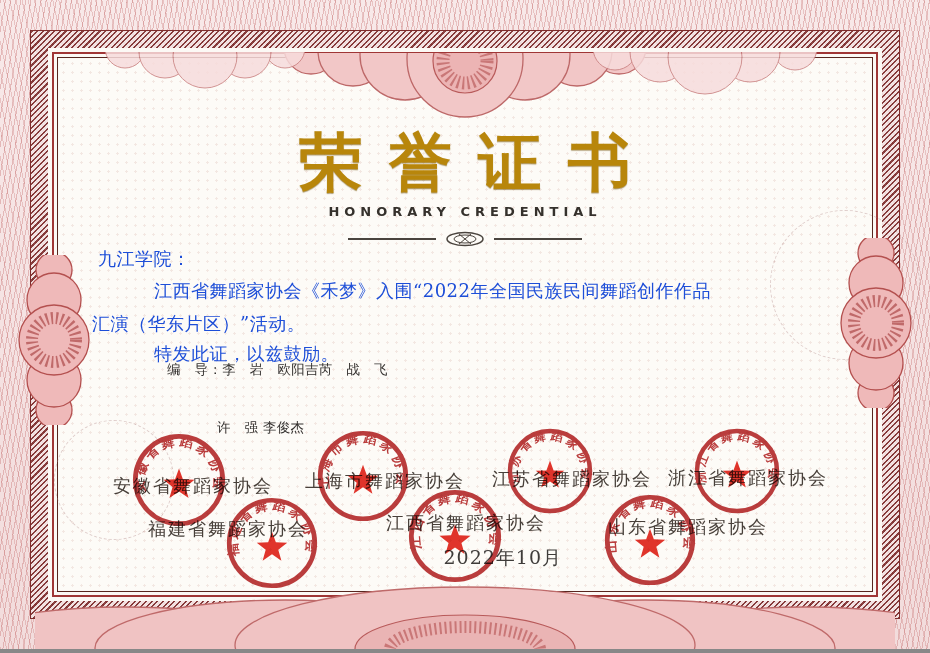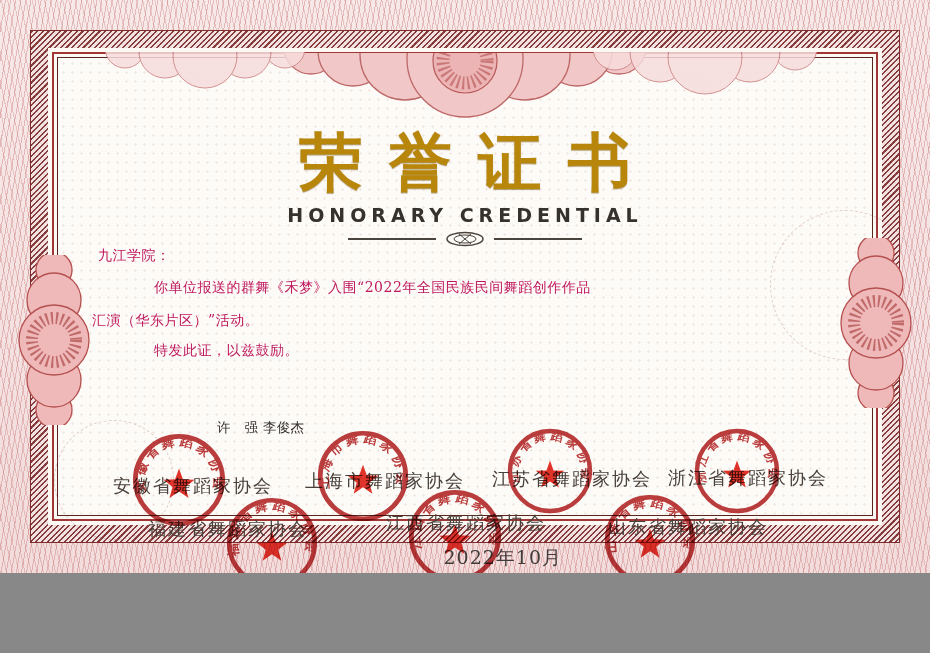--- a/index.html
+++ b/index.html
@@ -1,18 +1,18 @@
 <!DOCTYPE html>
 <html><head>
 <meta charset="utf-8">
 <style>
   * { margin:0; padding:0; box-sizing:border-box; }
   html,body { background:#888; }
   .cert {
-    position:relative; width:930px; height:573px; margin:0 auto;
+    position:relative; width:930px; height:649px; margin:0 auto;
     background:#f6ecec; overflow:hidden;
     font-family:"DejaVu Serif","Liberation Serif",serif;
   }
   
   .edge-guilloche {
     position:absolute; inset:0;
     background:
       repeating-linear-gradient(100deg, rgba(197,108,108,.38) 0 1px, rgba(255,255,255,0) 1px 5px),
       repeating-linear-gradient(78deg, rgba(197,108,108,.30) 0 1px, rgba(255,255,255,0) 1px 6px),
       linear-gradient(#f8e9e9,#f2dcdc);
@@ -42,26 +42,26 @@
   .title {
     position:absolute; top:120px; left:0; width:100%; text-align:center;
     font-family:"DejaVu Sans","Liberation Sans",sans-serif;
     font-size:63px; font-weight:bold; color:#b8860b;
     letter-spacing:.42em; padding-left:.42em;
     text-shadow:0 1px 1px rgba(110,78,8,.55);
   }
   .subtitle {
     position:absolute; top:204px; left:0; width:100%; text-align:center;
     font-family:"DejaVu Sans","Liberation Sans",sans-serif;
-    font-size:19px; font-weight:bold; color:#35312c; letter-spacing:5px;
+    font-size:13px; font-weight:bold; color:#35312c; letter-spacing:5px;
   }
   .divider { position:absolute; top:231px; left:50%; transform:translateX(-50%);
     display:flex; align-items:center; gap:8px; }
   .dline { display:block; width:88px; height:2px; background:#4a443e; }
-  .body-text { position:absolute; font-size:14px; color:#be185d; letter-spacing:.5px; }
+  .body-text { position:absolute; font-size:18px; color:#1d4ed8; letter-spacing:.5px; }
   .recipient { left:98px;  top:247px; }
   .bline1    { left:154px; top:279px; }
   .bline2    { left:92px;  top:312px; }
   .bline3    { left:154px; top:342px; }
   .credit { position:absolute; font-size:13.5px; color:#353230; letter-spacing:.3px; white-space:nowrap; }
   .credit1 { left:167px; top:361px; }
   .credit2 { left:151px; top:380px; }
   .credit3 { left:217px; top:400px; }
   .credit4 { left:217px; top:419px;text-align:right; }
   .assoc {
@@ -178,24 +178,25 @@
       <svg width="42" height="16" viewBox="0 0 42 16">
         <ellipse cx="21" cy="8" rx="18" ry="6.5" fill="none" stroke="#4a443e" stroke-width="1.5"></ellipse>
         <ellipse cx="21" cy="8" rx="11" ry="4" fill="none" stroke="#4a443e" stroke-width="1"></ellipse>
         <line x1="15" y1="3" x2="27" y2="13" stroke="#4a443e" stroke-width="1"></line>
         <line x1="27" y1="3" x2="15" y2="13" stroke="#4a443e" stroke-width="1"></line>
       </svg>
       <span class="dline"></span>
     </div>
 
     <div class="body-text recipient">九江学院：</div>
-    <div class="body-text bline1">你单位报送的群舞《禾梦》入围“2022年全国民族民间舞蹈创作作品</div>
+    <div class="body-text bline1">江西省舞蹈家协会《禾梦》入围“2022年全国民族民间舞蹈创作作品</div>
     <div class="body-text bline3">特发此证，以兹鼓励。</div>
     <div class="body-text bline2">汇演（华东片区）”活动。</div>
 
+    <div class="credit credit1">编　导：李　岩　欧阳吉芮　战　飞</div>
     <div class="credit credit4">许　强 李俊杰</div>
 
     <div class="assoc a1">安徽省舞蹈家协会</div>
     <div class="assoc a2">上海市舞蹈家协会</div>
     <div class="assoc a3">江苏省舞蹈家协会</div>
     <div class="assoc a4">浙江省舞蹈家协会</div>
     <div class="assoc b1">福建省舞蹈家协会</div>
     <div class="assoc b2">江西省舞蹈家协会</div>
     <div class="assoc b3">山东省舞蹈家协会</div>
 

